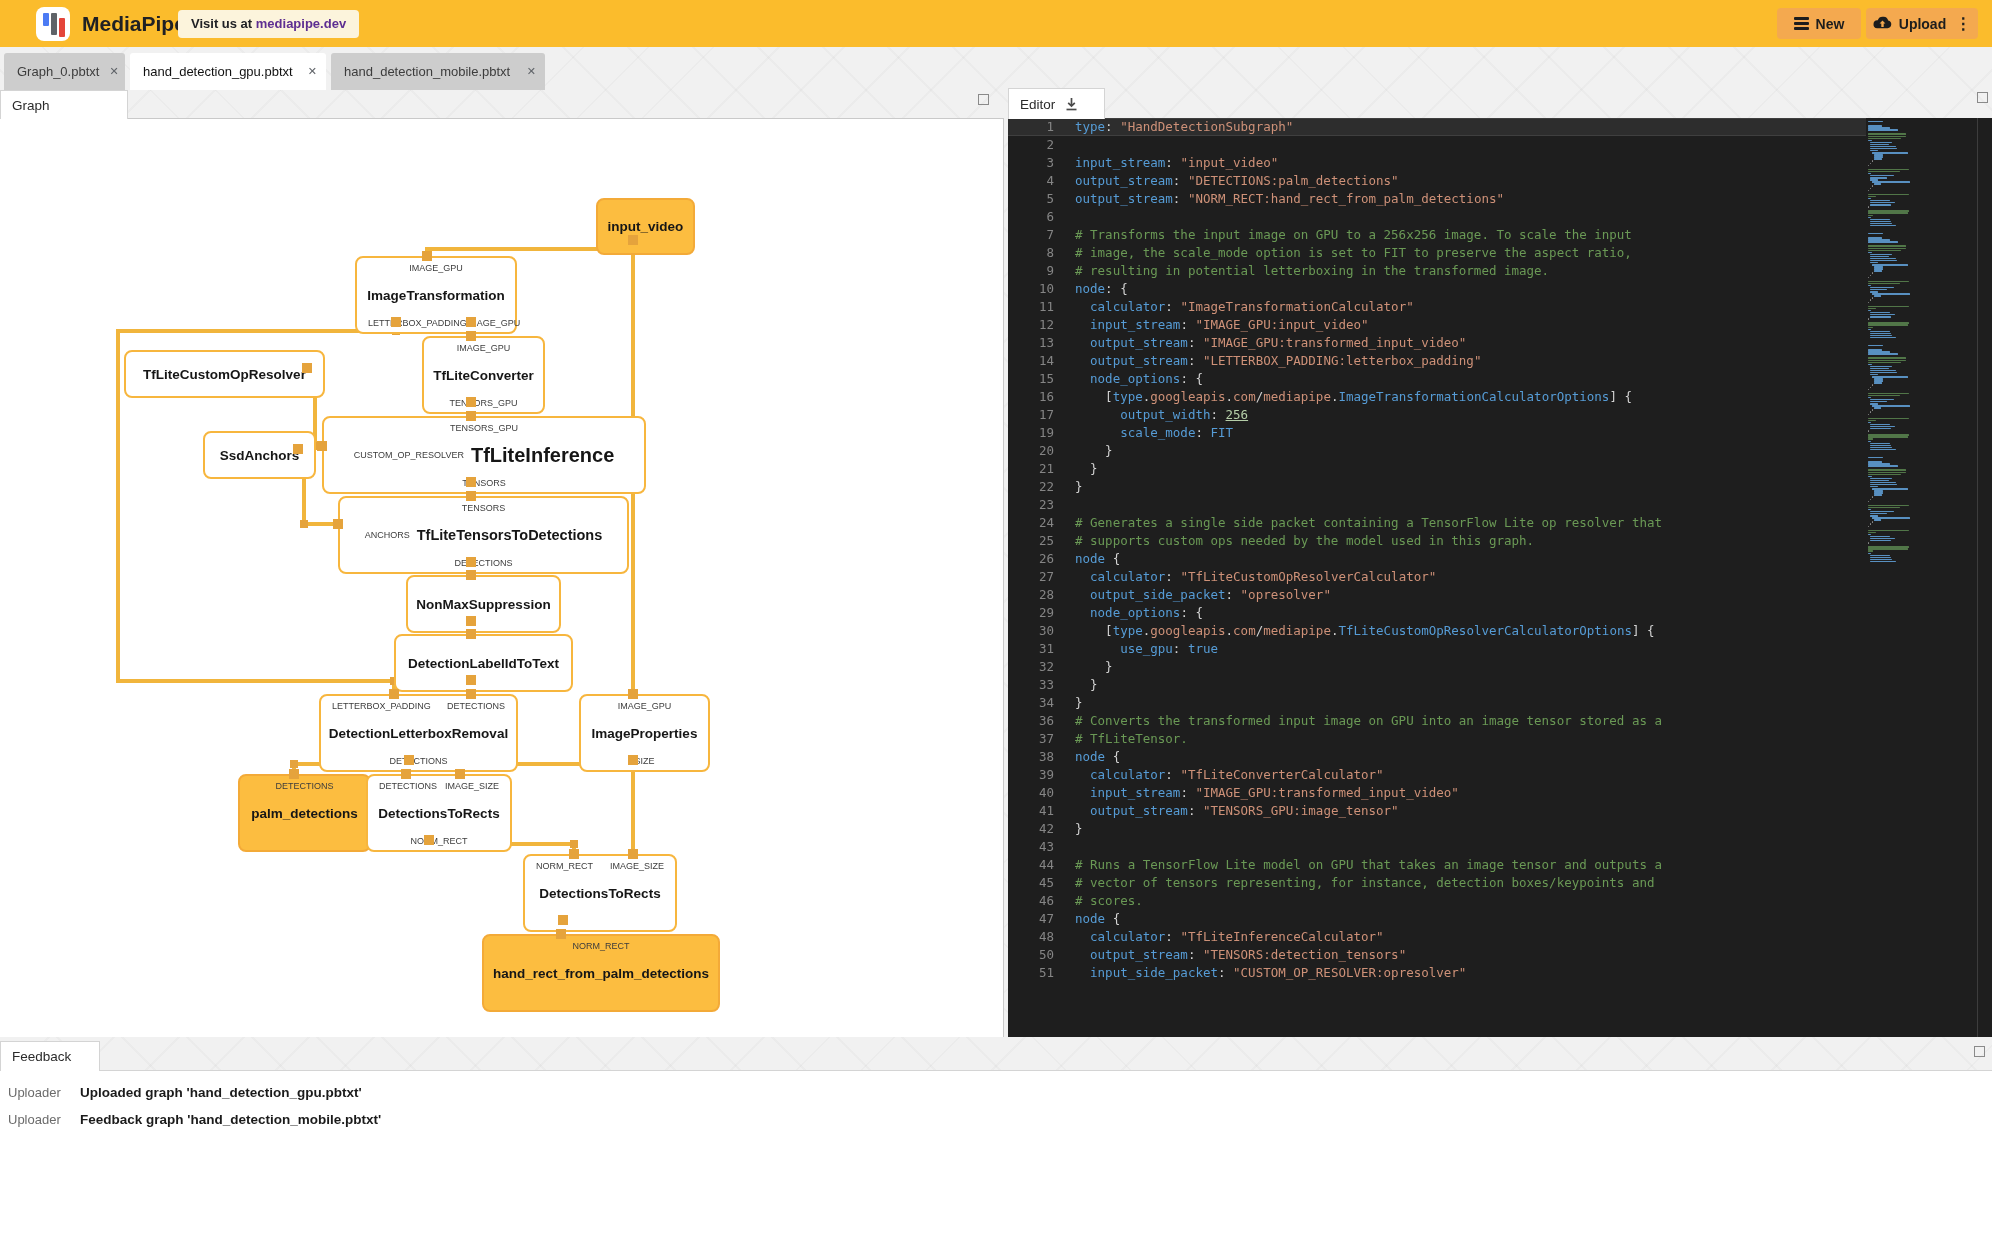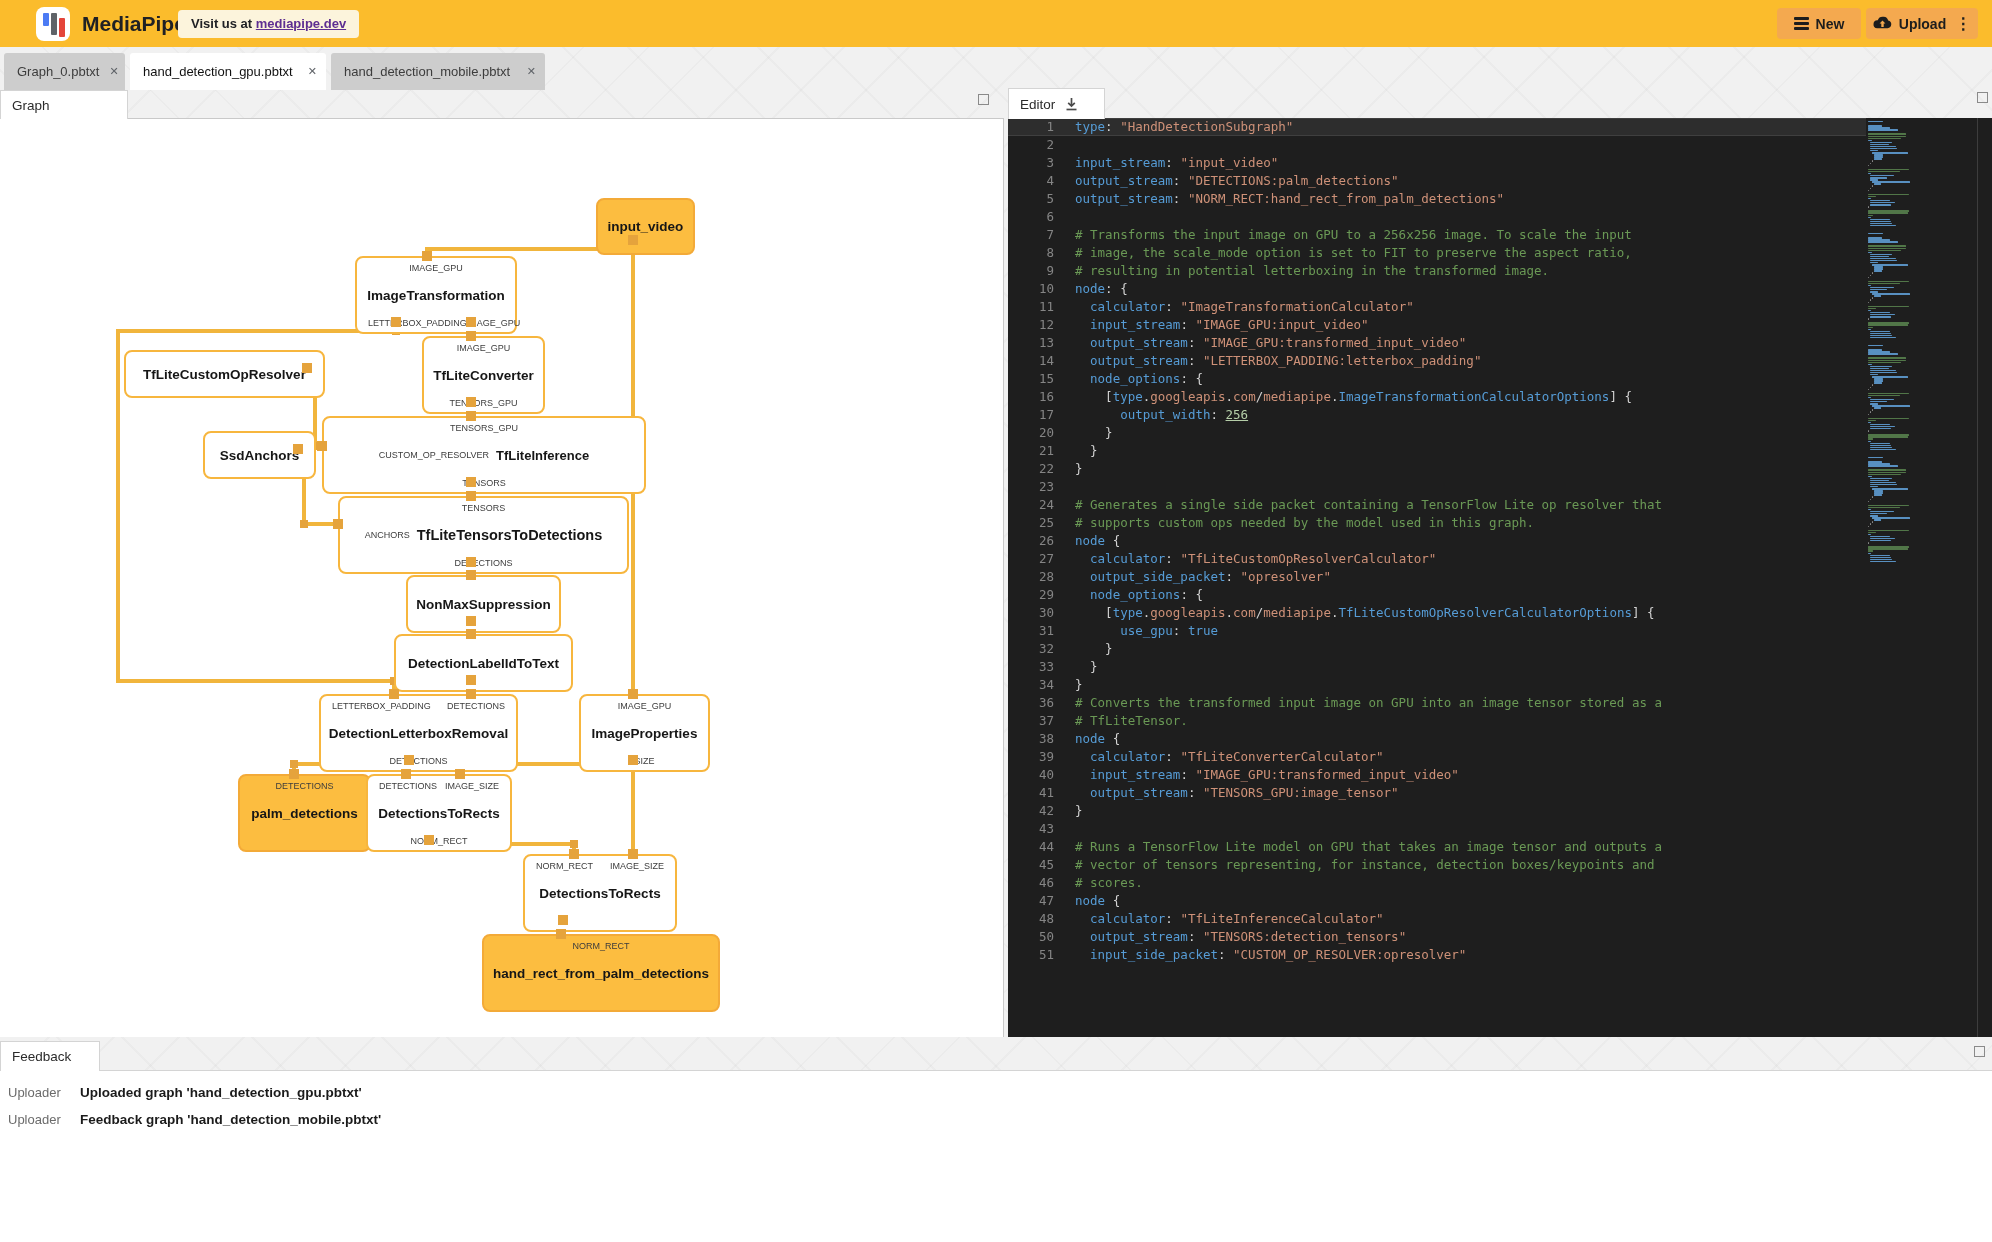--- a/index.html
+++ b/index.html
@@ -11,21 +11,21 @@
   .abs{position:absolute;box-sizing:border-box;}
   
   .header{left:0;top:0;width:1992px;height:47px;background:#FBBC2C;z-index:10;}
   .logo{left:36px;top:7px;width:34px;height:34px;background:#fff;border-radius:8px;}
   .logo i{position:absolute;border-radius:1px;}
   .logo .b1{left:7px;top:6px;width:6px;height:13px;background:#4C7BF4;}
   .logo .b2{left:15px;top:6px;width:6px;height:22px;background:#5F6368;}
   .logo .b3{left:23px;top:11px;width:6px;height:19px;background:#E4453A;}
   .brand{left:82px;top:0;height:47px;line-height:47px;font-size:21px;font-weight:700;color:#202124;}
   .visit-chip{left:178px;top:10px;height:28px;line-height:28px;padding:0 13px;background:#FCF4DC;border-radius:4px;font-size:13px;color:#202124;font-weight:600;}
-  .visit-chip a{color:#5E2E91;font-weight:700;text-decoration:underline;cursor:pointer;}
+  .visit-chip a{color:#5E2E91;font-weight:700;cursor:pointer;}
   .hbtn{top:8px;height:31px;background:#F4A94F;border-radius:4px;display:flex;align-items:center;justify-content:center;gap:7px;font-size:14px;font-weight:700;color:#1d1d1d;cursor:pointer;}
   .btn-new{left:1777px;width:84px;}
   .btn-upload{left:1866px;width:112px;}
   .menu-ic{display:inline-block;width:15px;}
   .menu-ic span{display:block;height:2.5px;background:#1d1d1d;margin:2.5px 0;border-radius:1px;}
   .kebab{margin-left:2px;font-size:16px;font-weight:700;letter-spacing:0;line-height:10px;}
   
   .ftab{top:53px;height:37px;border-radius:3px 3px 0 0;display:flex;align-items:center;justify-content:space-between;padding:0 9px 0 13px;font-size:13px;cursor:pointer;}
   .ftab .x{font-size:11px;color:#5f6368;margin-left:10px;cursor:pointer;}
   .ftab-inactive{background:#cdcdcd;color:#3c3c3c;}
@@ -199,21 +199,21 @@
       <div class="mid">
         <span class="title" style="font-size: 13.5px;">SsdAnchors</span>
       </div>
     </div>
     <div class="gnode" style="left: 322px; top: 297px; width: 306px; height: 66px;">
       <div class="prow single">
         <span>TENSORS_GPU</span>
       </div>
       <div class="mid">
         <span class="plabel">CUSTOM_OP_RESOLVER</span>
-        <span class="title" style="font-size: 13px; text-align: center;">TfLiteInference</span>
+        <span class="title" style="font-size: 20px; text-align: center;">TfLiteInference</span>
       </div>
       <div class="prow single">
         <span>TENSORS</span>
       </div>
     </div>
     <div class="gnode" style="left: 338px; top: 377px; width: 273px; height: 66px;">
       <div class="prow single">
         <span>TENSORS</span>
       </div>
       <div class="mid">
@@ -350,20 +350,21 @@
       <div class="cl"><span class="ln">8</span><span class="tok-c"># image, the scale_mode option is set to FIT to preserve the aspect ratio,</span></div>
       <div class="cl"><span class="ln">9</span><span class="tok-c"># resulting in potential letterboxing in the transformed image.</span></div>
       <div class="cl"><span class="ln">10</span><span class="tok-k">node</span><span class="tok-p">: {</span></div>
       <div class="cl"><span class="ln">11</span><span class="tok-p">  </span><span class="tok-k">calculator</span><span class="tok-p">: </span><span class="tok-s">"ImageTransformationCalculator"</span></div>
       <div class="cl"><span class="ln">12</span><span class="tok-p">  </span><span class="tok-k">input_stream</span><span class="tok-p">: </span><span class="tok-s">"IMAGE_GPU:input_video"</span></div>
       <div class="cl"><span class="ln">13</span><span class="tok-p">  </span><span class="tok-k">output_stream</span><span class="tok-p">: </span><span class="tok-s">"IMAGE_GPU:transformed_input_video"</span></div>
       <div class="cl"><span class="ln">14</span><span class="tok-p">  </span><span class="tok-k">output_stream</span><span class="tok-p">: </span><span class="tok-s">"LETTERBOX_PADDING:letterbox_padding"</span></div>
       <div class="cl"><span class="ln">15</span><span class="tok-p">  </span><span class="tok-k">node_options</span><span class="tok-p">: {</span></div>
       <div class="cl"><span class="ln">16</span><span class="tok-p">    [</span><span class="tok-k">type</span><span class="tok-p">.</span><span class="tok-s">googleapis</span><span class="tok-p">.</span><span class="tok-s">com</span><span class="tok-p">/</span><span class="tok-s">mediapipe</span><span class="tok-p">.</span><span class="tok-k">ImageTransformationCalculatorOptions</span><span class="tok-p">] {</span></div>
       <div class="cl"><span class="ln">17</span><span class="tok-p">      </span><span class="tok-k">output_width</span><span class="tok-p">: </span><span class="tok-n">256</span></div>
+      <div class="cl"><span class="ln">19</span><span class="tok-p">      </span><span class="tok-k">scale_mode</span><span class="tok-p">: </span><span class="tok-k">FIT</span></div>
       <div class="cl"><span class="ln">20</span><span class="tok-p">    }</span></div>
       <div class="cl"><span class="ln">21</span><span class="tok-p">  }</span></div>
       <div class="cl"><span class="ln">22</span><span class="tok-p">}</span></div>
       <div class="cl"><span class="ln">23</span></div>
       <div class="cl"><span class="ln">24</span><span class="tok-c"># Generates a single side packet containing a TensorFlow Lite op resolver that</span></div>
       <div class="cl"><span class="ln">25</span><span class="tok-c"># supports custom ops needed by the model used in this graph.</span></div>
       <div class="cl"><span class="ln">26</span><span class="tok-k">node</span><span class="tok-p"> {</span></div>
       <div class="cl"><span class="ln">27</span><span class="tok-p">  </span><span class="tok-k">calculator</span><span class="tok-p">: </span><span class="tok-s">"TfLiteCustomOpResolverCalculator"</span></div>
       <div class="cl"><span class="ln">28</span><span class="tok-p">  </span><span class="tok-k">output_side_packet</span><span class="tok-p">: </span><span class="tok-s">"opresolver"</span></div>
       <div class="cl"><span class="ln">29</span><span class="tok-p">  </span><span class="tok-k">node_options</span><span class="tok-p">: {</span></div>

